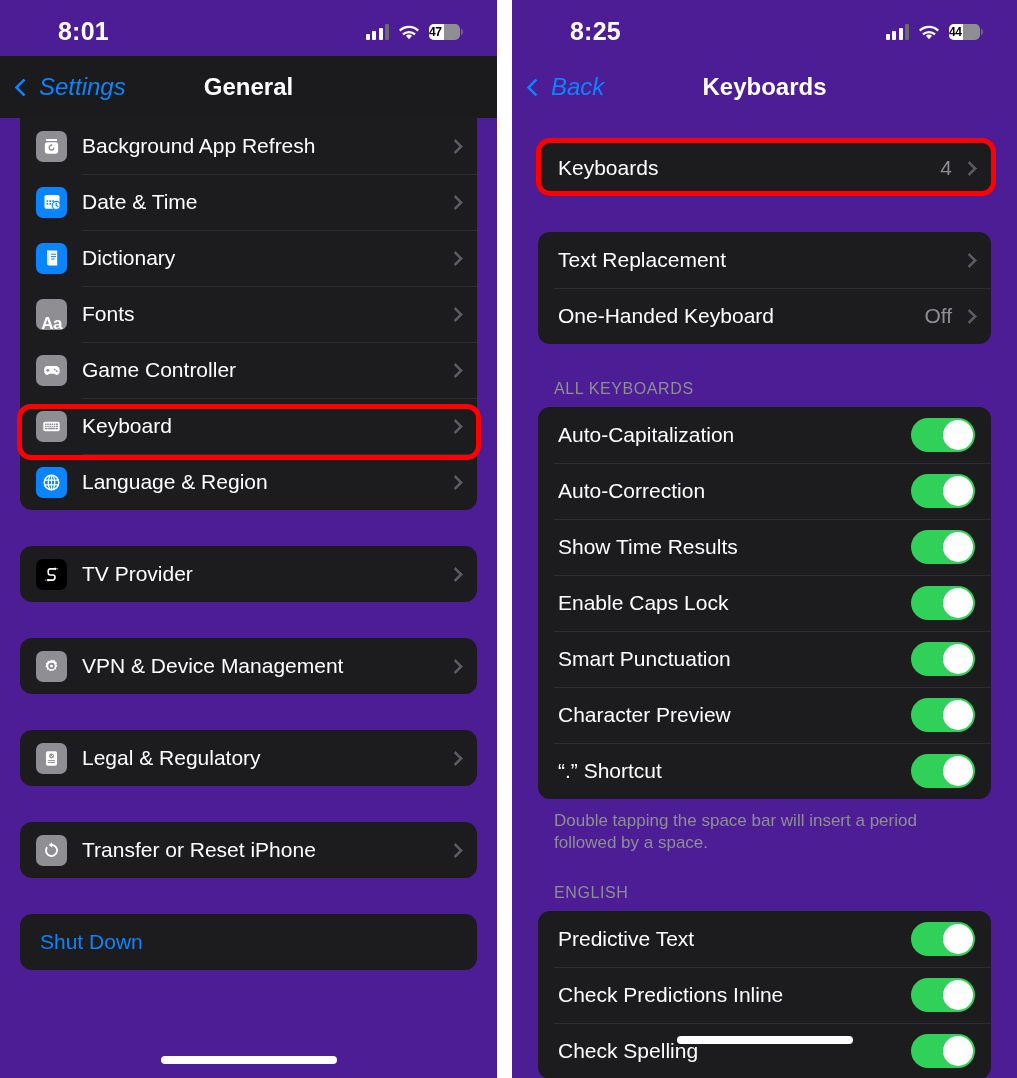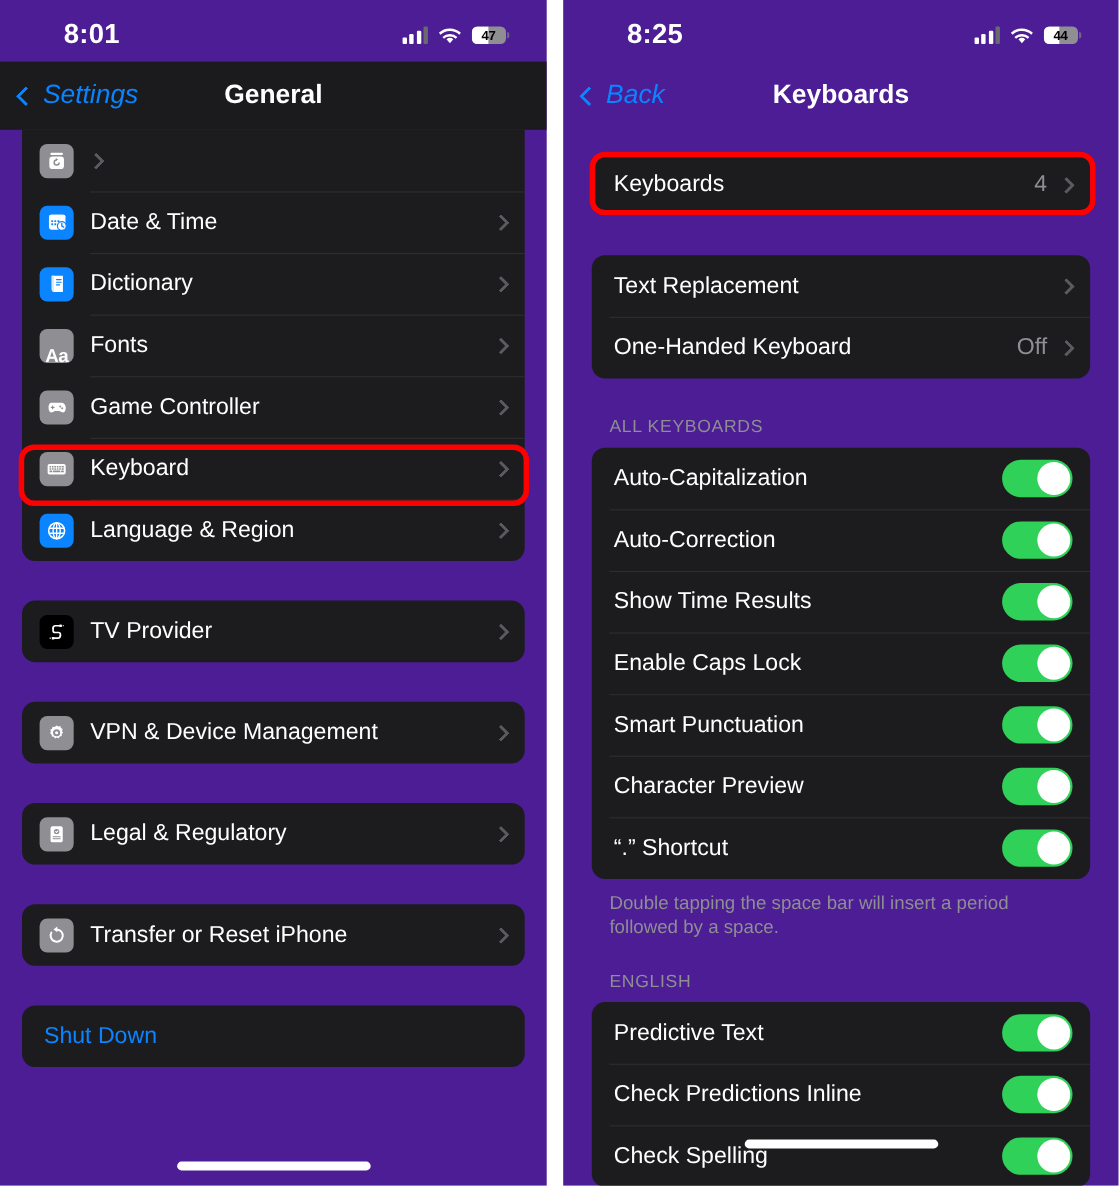--- a/index.html
+++ b/index.html
@@ -43,21 +43,21 @@
   .ico-wifi svg { position: absolute; left: 0; top: 1px; }
 
   .ico-batt { position: relative; width: 34px; height: 17px; display: flex; align-items: center; }
   .batt-body {
     width: 31px; height: 16px; border-radius: 5px; background: #8e8e93;
     position: relative; overflow: hidden;
     display: flex; align-items: center;
   }
   .batt-fill { position: absolute; left: 0; top: 0; bottom: 0; background: #ffffff; }
   .batt-num {
-    position: relative; z-index: 2; width: 100%; text-align: center;
+    position: relative; z-index: 2; width: 100%; text-align: left;
     font-size: 12px; font-weight: bold; color: #000000; line-height: 1;
     letter-spacing: -0.3px; padding-right: 1px;
   }
   .batt-cap {
     width: 2px; height: 6px; background: #6d6d70; border-radius: 0 2px 2px 0; margin-left: 1px;
   }
 
   
   .navbar {
     position: relative; height: 62px;
@@ -205,20 +205,21 @@
 
         <div class="row">
           <div class="app-icon gray">
             <svg width="19" height="19" viewBox="0 0 20 20">
                 <rect x="4" y="2" width="12" height="2.2" rx="1" fill="#fff"></rect>
                 <rect x="3" y="5.6" width="14" height="12" rx="3" fill="#fff"></rect>
                 <path d="M10 8.2a3.1 3.1 0 1 0 3.1 3.1h-1.4A1.7 1.7 0 1 1 10 9.6z" fill="#8e8e93"></path>
                 <path d="M9.2 7l2.2 1.4-2.2 1.4z" fill="#8e8e93"></path>
               </svg>
           </div>
+          <div class="row-label">Background App Refresh</div>
           <span class="chev-r"></span>
         </div>
 
         <div class="row">
           <div class="app-icon blue">
             <svg width="20" height="20" viewBox="0 0 20 20">
                 <rect x="2.5" y="3.2" width="15" height="13.6" rx="2.6" fill="#fff"></rect>
                 <rect x="2.5" y="3.2" width="15" height="3.4" rx="1.6" fill="#fff"></rect>
                 <g fill="#0a84ff">
                   <rect x="4.6" y="8.2" width="1.7" height="1.7" rx=".4"></rect>

